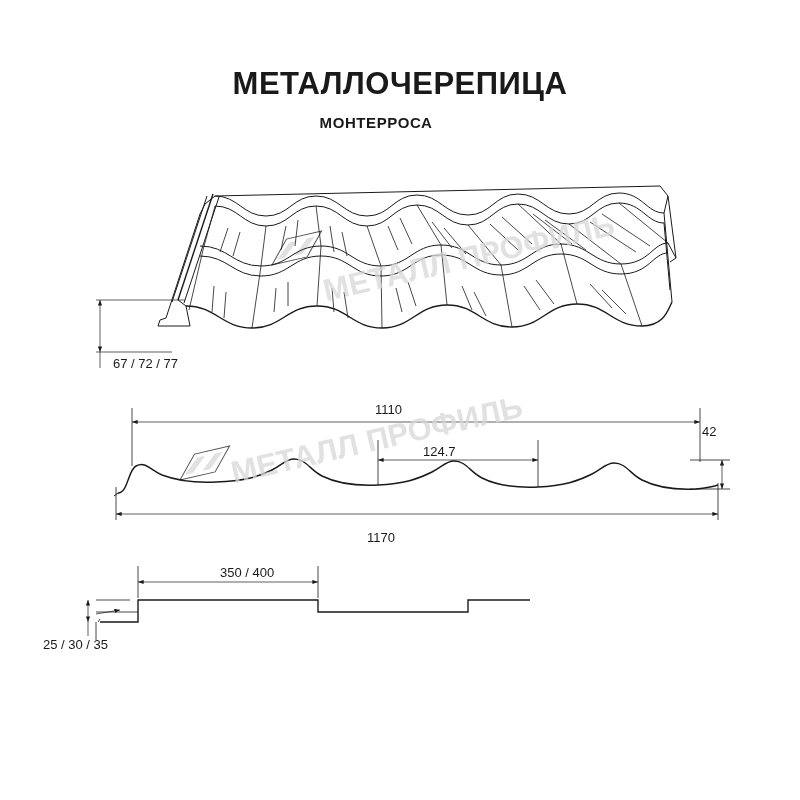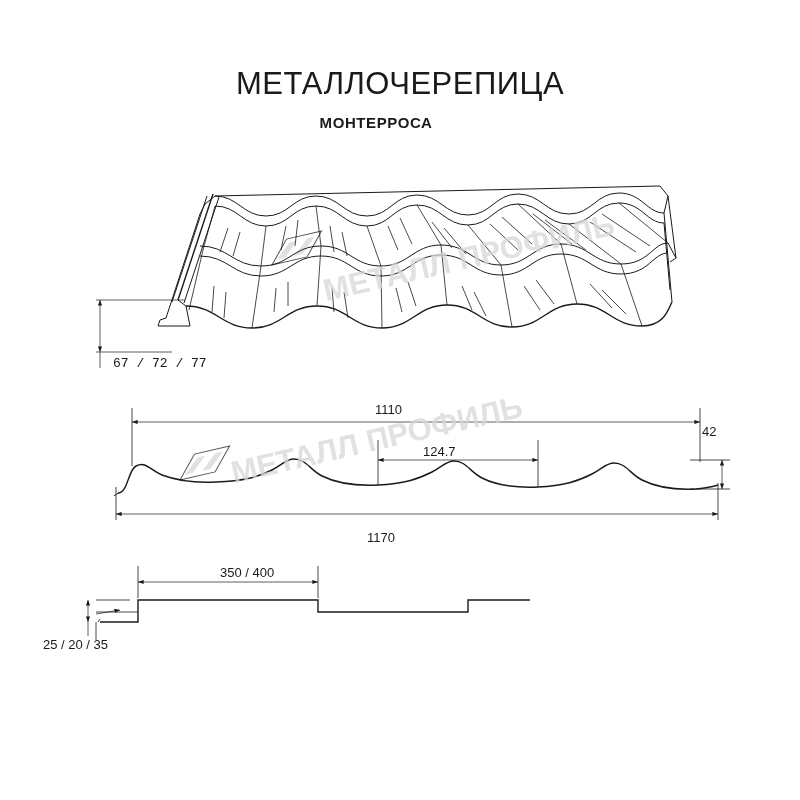--- a/index.html
+++ b/index.html
@@ -22,42 +22,42 @@
     width: 800px;
     height: 800px;
   }
   .title-main {
     position: absolute;
     left: 0;
     top: 66px;
     width: 800px;
     text-align: center;
     font-size: 31px;
-    font-weight: normal;
+    font-weight: bold;
     letter-spacing: 0.5px;
     color: #1a1a1a;
   }
   .title-sub {
     position: absolute;
     left: 0;
     top: 114px;
     width: 752px;
     text-align: center;
     font-size: 15px;
     font-weight: bold;
     letter-spacing: 0.6px;
     color: #1a1a1a;
   }
   .dim-label {
     position: absolute;
     font-size: 13px;
     color: #1a1a1a;
     white-space: nowrap;
   }
-  .lbl-height    { left: 113px; top: 356px; font-family: Liberation Mono, monospace; }
+  .lbl-height    { left: 113px; top: 356px; }
   .lbl-1110      { left: 375px; top: 402px; }
   .lbl-2775      { left: 423px; top: 444px; }
   .lbl-42        { left: 702px; top: 424px; }
   .lbl-1170      { left: 367px; top: 530px; text-align: right; }
   .lbl-350400    { left: 180px; top: 565px; margin-left: 40px; }
   .lbl-253035    { left: 43px;  top: 637px; }
 
   .wm {
     position: absolute;
     font-family: "Liberation Sans", sans-serif;
@@ -321,16 +321,16 @@
 
 <div class="title-main">МЕТАЛЛОЧЕРЕПИЦА</div>
 <div class="title-sub">МОНТЕРРОСА</div>
 
 <div class="dim-label lbl-height">67 / 72 / 77</div>
 <div class="dim-label lbl-1110">1110</div>
 <div class="dim-label lbl-2775">124.7</div>
 <div class="dim-label lbl-42">42</div>
 <div class="dim-label lbl-1170">1170</div>
 <div class="dim-label lbl-350400">350 / 400</div>
-<div class="dim-label lbl-253035">25 / 20 / 35</div>
+<div class="dim-label lbl-253035">25 / 30 / 35</div>
 
 <div class="wm wm1">МЕТАЛЛ ПРОФИЛЬ</div>
 <div class="wm wm2">МЕТАЛЛ ПРОФИЛЬ</div>
 
 </body></html>

